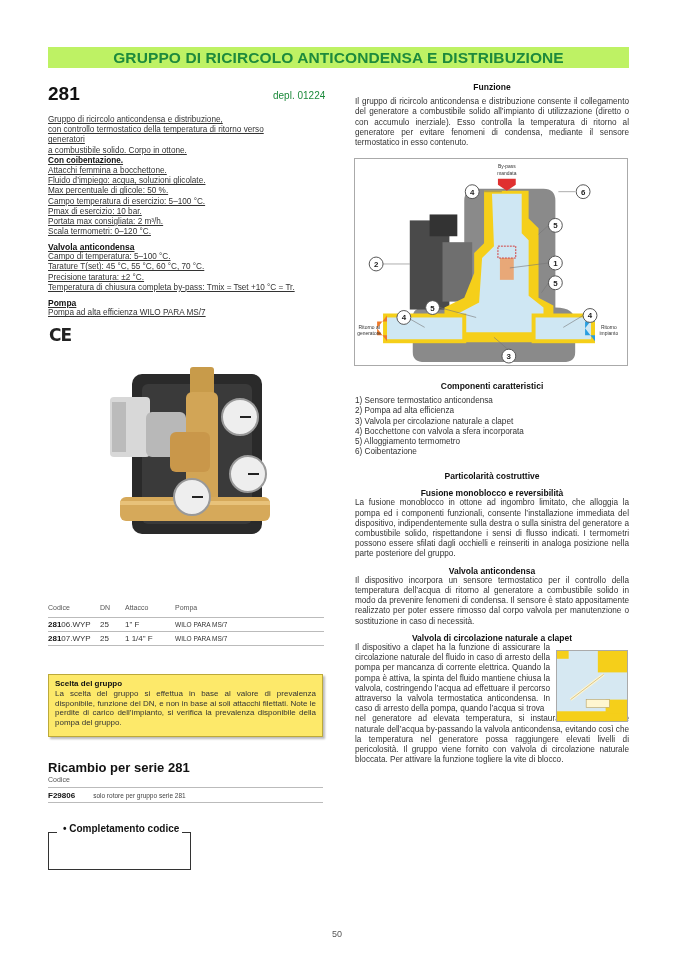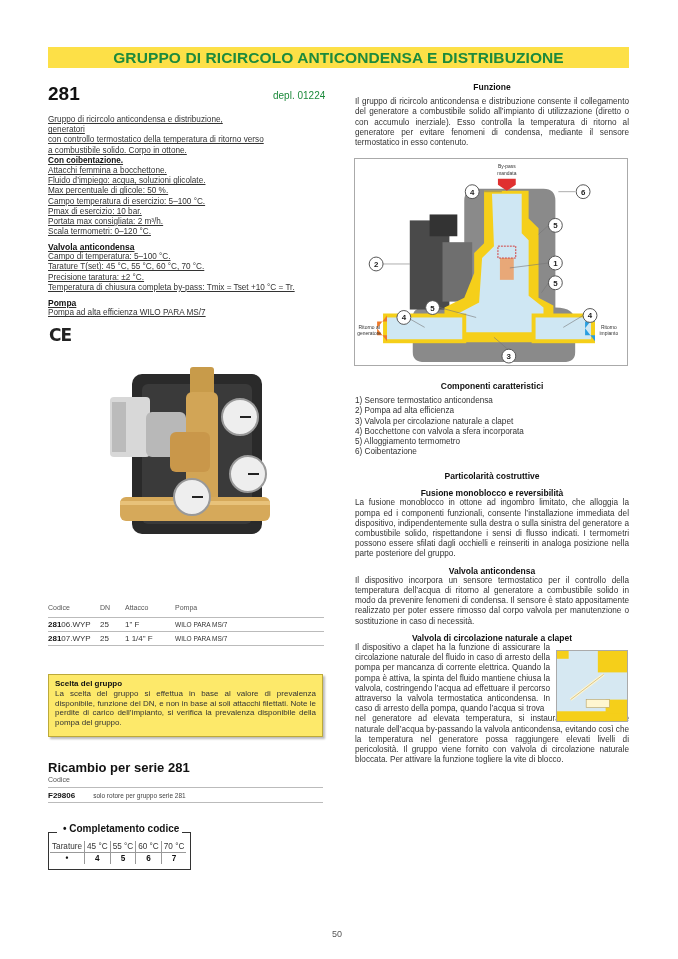--- a/index.html
+++ b/index.html
@@ -1,17 +1,17 @@
 <!DOCTYPE html>
 <html><head>
 <meta charset="utf-8">
 <style>
   * { box-sizing: border-box; margin: 0; padding: 0; }
   body { width: 678px; height: 959px; background: #fff; font-family: "Liberation Sans", sans-serif; color: #222; position: relative; overflow: hidden; }
-  .title-bar { position: absolute; left: 48px; top: 47px; width: 581px; height: 21px; background: #fde047; text-align: center; }
+  .title-bar { position: absolute; left: 48px; top: 47px; width: 581px; height: 21px; background: #bef264; text-align: center; }
   .title-bar span { color: #1d8a3c; font-weight: bold; font-size: 15.5px; line-height: 21px; letter-spacing: 0.1px; }
   .code-big { position: absolute; left: 48px; top: 83px; font-size: 19px; font-weight: bold; color: #111; }
   .depl { position: absolute; left: 273px; top: 90px; font-size: 10px; color: #1d8a3c; }
   .lcol { position: absolute; left: 48px; width: 285px; font-size: 8.2px; line-height: 10.2px; color: #333; text-decoration: underline; }
   .lcol .b { font-weight: bold; color: #111; }
   .h-sec { font-weight: bold; font-size: 8.5px; color: #111; }
   .ce { position: absolute; left: 49px; top: 325px; font-size: 17px; font-weight: bold; letter-spacing: -1px; color: #222; font-family: "DejaVu Sans", sans-serif; }
   .product { position: absolute; left: 110px; top: 362px; width: 170px; height: 178px; }
   .codes-table { position: absolute; left: 48px; top: 604px; width: 276px; font-size: 8px; border-collapse: collapse; }
   .codes-table th { font-weight: normal; font-size: 7px; color: #555; text-align: left; padding-bottom: 6px; border-bottom: 1px solid #bbb; }
@@ -47,22 +47,22 @@
 <body>
 
 <div class="title-bar">
   <span>GRUPPO DI RICIRCOLO ANTICONDENSA E DISTRIBUZIONE</span>
 </div>
 <div class="code-big">281</div>
 <div class="depl">depl. 01224</div>
 
 <div class="lcol" style="top:115px;">
   <div>Gruppo di ricircolo anticondensa e distribuzione,</div>
+  <div>con controllo termostatico della temperatura di ritorno verso</div>
   <div>generatori</div>
-  <div>con controllo termostatico della temperatura di ritorno verso</div>
   <div>a combustibile solido. Corpo in ottone.</div>
   <div class="b">Con coibentazione.</div>
   <div>Attacchi femmina a bocchettone.</div>
   <div>Fluido d’impiego: acqua, soluzioni glicolate.</div>
   <div>Max percentuale di glicole: 50 %.</div>
   <div>Campo temperatura di esercizio: 5–100 °C.</div>
   <div>Pmax di esercizio: 10 bar.</div>
   <div>Portata max consigliata:  2 m³/h.</div>
   <div>Scala termometri: 0–120 °C.</div>
 </div>
@@ -135,38 +135,20 @@
 <div class="ric-codice">Codice</div>
 <div class="ric-line1"></div>
 <div class="ric-row">
   <b>F29806</b><span class="d">solo rotore per gruppo serie 281</span>
 </div>
 <div class="ric-line2"></div>
 
 <div class="compl">
   <div class="hdr"></div>
   <div class="ttl">• Completamento codice</div>
-  <table>
-    <tbody>
-        <tr>
-      <td>Tarature</td>
-      <td>45 °C</td>
-      <td>55 °C</td>
-      <td>60 °C</td>
-      <td>70 °C</td>
-    </tr>
-    <tr>
-      <td>•</td>
-      <td>4</td>
-      <td>5</td>
-      <td>6</td>
-      <td>7</td>
-    </tr>
-  </tbody>
-    </table>
 </div>
 
 <div class="rcol" style="top:82px;">
   <div class="h" style="margin-bottom:5px;">Funzione</div>
   <div>Il gruppo di ricircolo anticondensa e distribuzione consente il collegamento del generatore a combustibile solido all’impianto di utilizzazione (diretto o con accumulo inerziale). Esso controlla la temperatura di ritorno al generatore per evitare fenomeni di condensa, mediante il sensore termostatico in esso contenuto.</div>
 </div>
 
 <svg class="diagram" viewBox="0 0 274 208">
 
   <path d="M110 42 Q110 30 122 30 L190 30 Q202 30 202 42 L202 150 Q222 150 222 165 L222 195 Q222 205 210 205 L70 205 Q58 205 58 195 L58 160 Q58 150 70 150 L110 150 Z" fill="#8a8a8a"></path>

